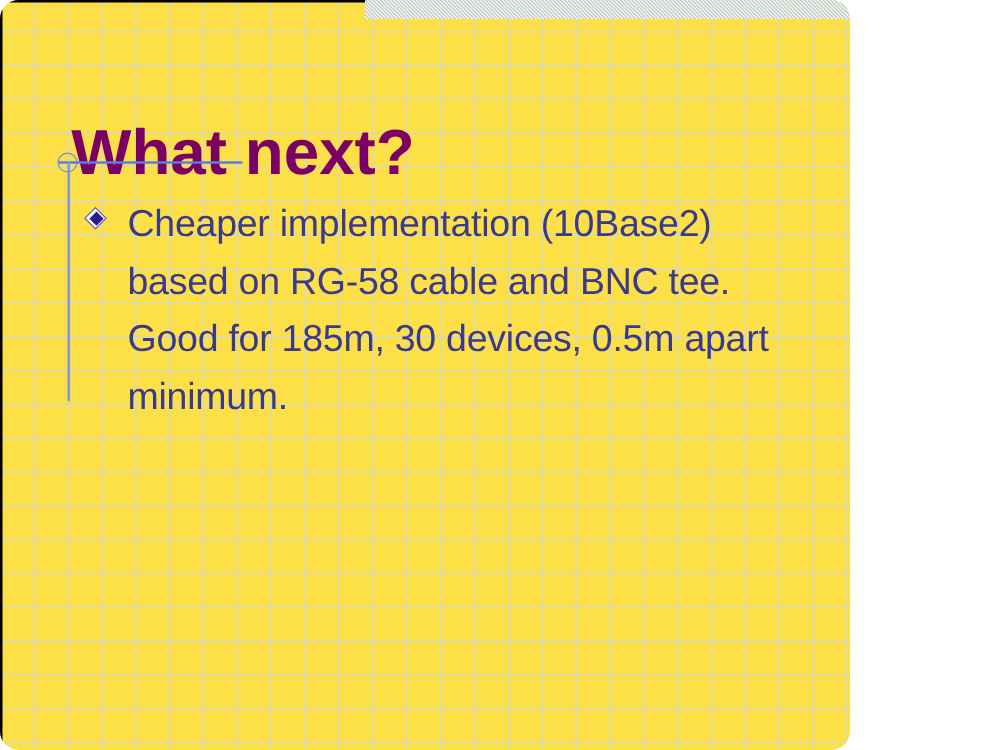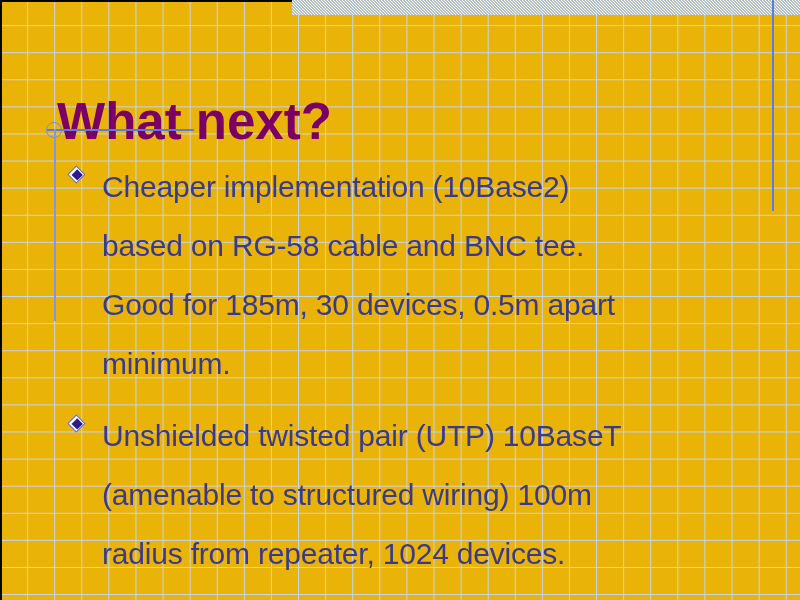--- a/index.html
+++ b/index.html
@@ -4,26 +4,27 @@
 <title>Slide</title>
 <style>
   html, body {
     margin: 0;
     padding: 0;
     background: #ffffff;
   }
 
   #slide {
     position: relative;
-    width: 800px;
+    width: 680px;
     height: 600px;
     overflow: hidden;
-    background: #eab308;
+    background: #fde047;
     font-family: "Liberation Sans", sans-serif;
     box-sizing: border-box;
+    border-radius: 15px;
   }
 
   
   #grid {
     position: absolute;
     left: 0;
     top: 0;
     width: 800px;
     height: 600px;
     background-image:
@@ -156,21 +157,21 @@
     position: absolute;
     left: 3.3px; top: 3.3px;
     width: 8.4px; height: 8.4px;
     background: #2e1a8f;
     transform: rotate(45deg);
     transform-origin: center;
   }
 
   .bullet-text {
     font-size: 30px;
-    line-height: 59px;
+    line-height: 46px;
     color: #3a3a8c;
     letter-spacing: -0.2px;
     white-space: pre-line;
   }
 </style>
 </head>
 <body>
 
 <div id="slide">
 
@@ -195,26 +196,17 @@
       <span class="bullet-marker">
         <span class="outer"></span>
           <span class="inner"></span>
       </span>
       <div class="bullet-text">Cheaper implementation (10Base2)
 based on RG-58 cable and BNC tee.
 Good for 185m, 30 devices, 0.5m apart
 minimum.</div>
     </div>
 
-    <div class="bullet-item">
-      <span class="bullet-marker">
-        <span class="outer"></span>
-          <span class="inner"></span>
-      </span>
-      <div class="bullet-text">Unshielded twisted pair (UTP) 10BaseT
-(amenable to structured wiring) 100m
-radius from repeater, 1024 devices.</div>
-    </div>
 
 
   </div>
 
 </div>
 
 </body></html>

